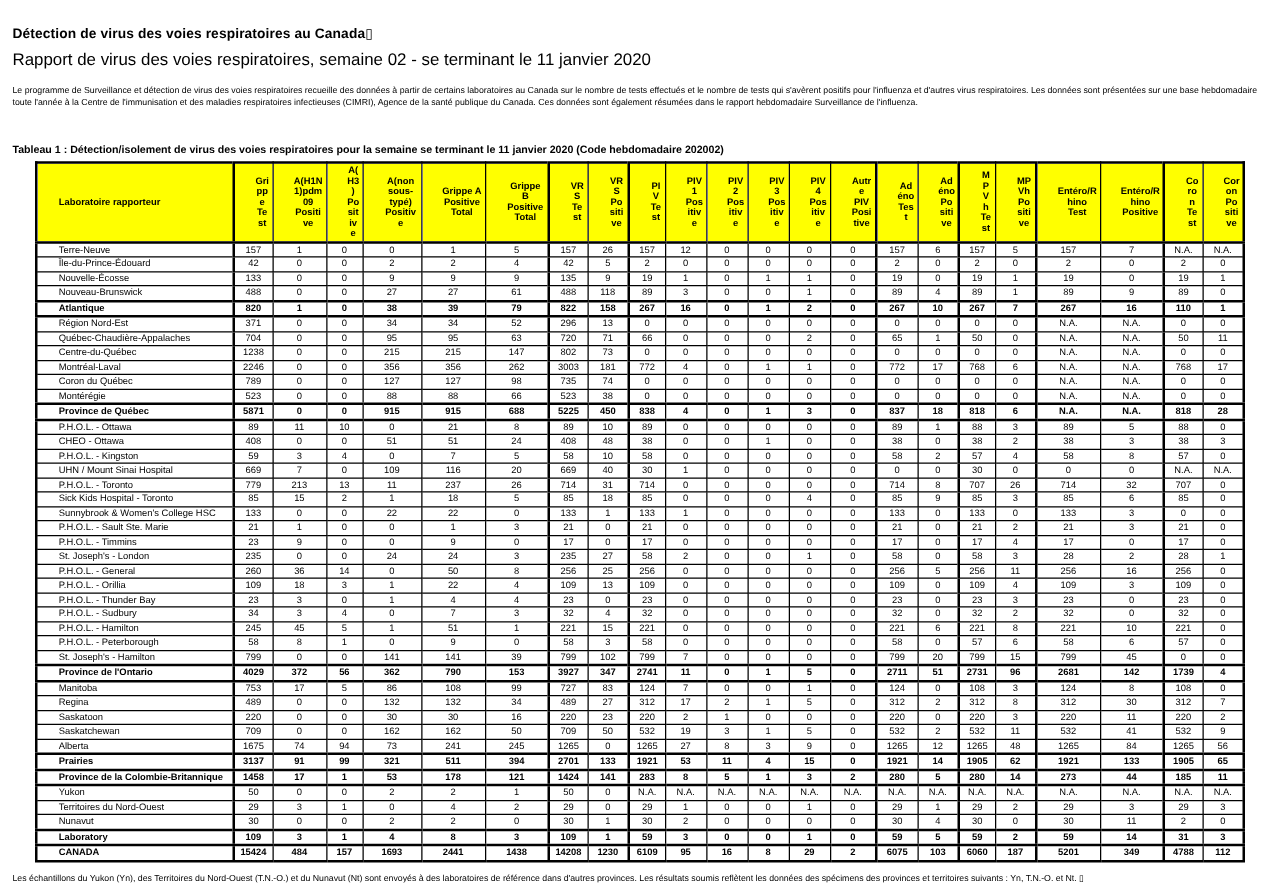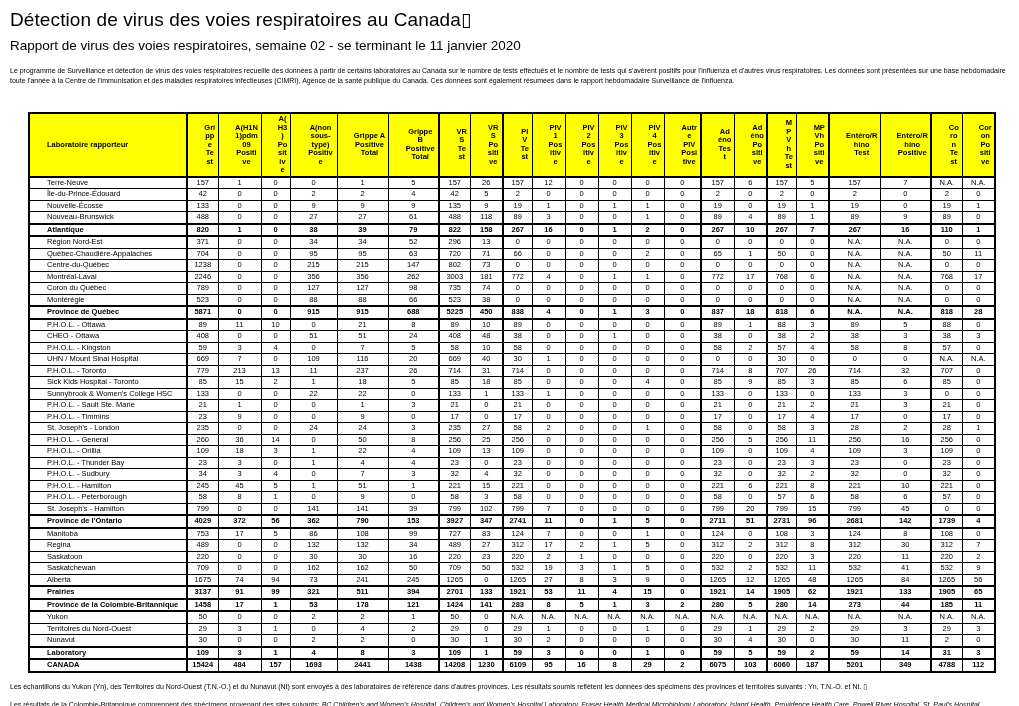--- a/index.html
+++ b/index.html
@@ -3,21 +3,21 @@
 <meta charset="utf-8">
 <style>
   html,body { margin:0; padding:0; background:#ffffff; }
   body {
     width:1019px; height:706px; overflow:hidden;
     font-family:"Liberation Sans","DejaVu Sans",sans-serif;
     color:#000;
   }
   .page { padding:6px 10px 0 10px; }
 
-  .title  { font-size:19px; font-weight:normal; margin:2px 0 7px 0; letter-spacing:0.1px; }
+  .title  { font-size:11px; font-weight:bold; margin:14px 0 7px 0; letter-spacing:0.1px; }
   .subtitle { font-size:13.5px; font-weight:normal; margin:0 0 13px 0; }
   .intro { font-size:7px; line-height:10px; width:998px; margin:0 0 26px 0; }
   .caption { font-size:8.5px; font-weight:bold; margin:0 0 5px 0; }
 
   table.data {
     border-collapse:collapse; table-layout:fixed;
     margin-left:18px; width:966px;
     border:2px solid #000;
   }
   table.data th, table.data td {
@@ -42,20 +42,21 @@
 </head>
 <body>
 
 <div class="page">
 
   <h1 class="title">Détection de virus des voies respiratoires au Canada▯</h1>
   <div class="subtitle">Rapport de virus des voies respiratoires, semaine 02 - se terminant le 11 janvier 2020</div>
 
   <p class="intro">Le programme de Surveillance et détection de virus des voies respiratoires recueille des données à partir de certains laboratoires au Canada sur le nombre de tests effectués et le nombre de tests qui s'avèrent positifs pour l'influenza et d'autres virus respiratoires. Les données sont présentées sur une base hebdomadaire toute l'année à la Centre de l'immunisation et des maladies respiratoires infectieuses (CIMRI), Agence de la santé publique du Canada. Ces données sont également résumées dans le rapport hebdomadaire Surveillance de l'influenza.</p>
 
+  <div class="caption">Tableau 1 : Détection/isolement de virus des voies respiratoires pour la semaine se terminant le 11 janvier 2020 (Code hebdomadaire 202002)</div>
 
   <table class="data">
     <colgroup>
       <col style="width:158px">
       <col style="width:31px">
         <col style="width:43px">
         <col style="width:29px">
         <col style="width:47px">
       <col style="width:51px">
         <col style="width:51px">

